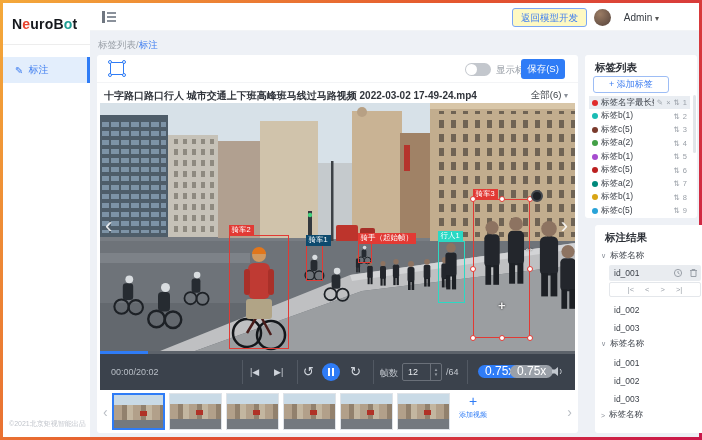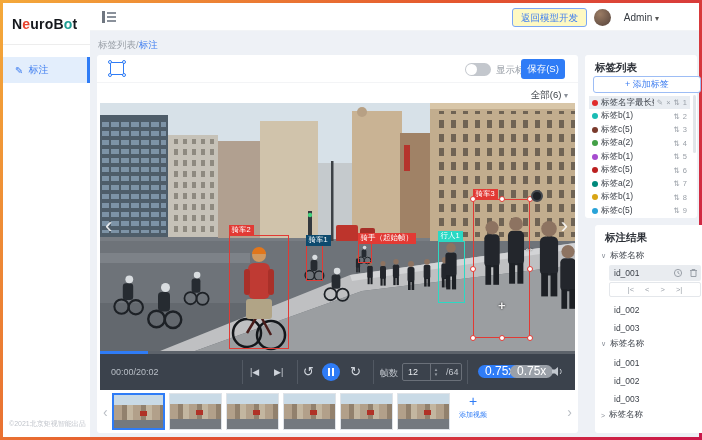--- a/index.html
+++ b/index.html
@@ -53,21 +53,21 @@
   .progress .fill{width:10%;height:100%;background:#2f7cf6;}
   .controls{position:absolute;left:3px;top:299px;width:475px;height:36px;background:#3b424c;}
   .sep{position:absolute;top:6px;width:1px;height:24px;background:#525963;}
   .time{position:absolute;left:11px;top:13px;font-size:9px;color:#b9bfc7;}
   .ctrl{position:absolute;color:#cfd4db;font-size:9px;top:13px;cursor:pointer;}
   .ctrl.big{font-size:13px;top:10px;}
   .pause-btn{position:absolute;left:222px;top:9px;width:18px;height:18px;border-radius:50%;background:#2f7cf6;cursor:pointer;}
   .pause-btn i{position:absolute;top:5px;width:2px;height:8px;background:#fff;}
   .pause-btn .b1{left:6px}.pause-btn .b2{left:10px}
   .frames-label{position:absolute;left:280px;top:13px;font-size:9px;color:#c3c8cf;}
-  .frame-box{position:absolute;left:302px;top:9px;width:60px;height:18px;border:1px solid #6a7079;border-radius:2px;display:flex;}
+  .frame-box{position:absolute;left:302px;top:9px;width:40px;height:18px;border:1px solid #6a7079;border-radius:2px;display:flex;}
   .frame-input{width:27px;height:100%;background:transparent;border:none;color:#e6e9ed;font-size:9px;padding-left:5px;outline:none;}
   .stepper{width:11px;border-left:1px solid #6a7079;display:flex;flex-direction:column;align-items:center;justify-content:center;color:#9aa0a8;font-size:4.5px;line-height:1.2;cursor:pointer;}
   .frame-total{position:absolute;left:346px;top:13px;font-size:9px;color:#c3c8cf;}
   .pill{position:absolute;top:11px;height:13px;line-height:13px;padding:0 7px;border-radius:7px;font-size:12px;cursor:pointer;}
   .pill.blue{left:378px;background:#2f7cf6;color:#fff;}
   .pill.gray{left:410px;background:#9aa0a8;color:#fff;}
   .speaker{position:absolute;left:452px;top:12px;cursor:pointer;}
   
   .strip{position:absolute;left:3px;top:335px;width:475px;height:43px;background:#fff;}
   .strip-chev{position:absolute;top:14px;font-size:14px;color:#b8bdc4;cursor:pointer;}
@@ -78,21 +78,21 @@
     background-image:linear-gradient(#b03227,#b03227),linear-gradient(#c9dae6,#c9dae6),repeating-linear-gradient(90deg,#b2a08a 0 8px,#92816d 8px 13px,#c3b6a0 13px 19px),linear-gradient(#74797f,#74797f);
     background-size:7px 5px,100% 10px,100% 15px,100% 12px;
     background-position:26px 16px,0 0,0 10px,0 24px;background-repeat:no-repeat;}
   .add-tile{position:absolute;left:352px;top:3px;width:42px;height:37px;text-align:center;cursor:pointer;}
   .add-tile .plus{font-size:14px;color:#2f7cf6;line-height:1.2;}
   .add-tile .lbl{font-size:7px;color:#2f7cf6;}
   
   .panel{position:absolute;background:#fff;border-radius:3px;}
   .panel-labels{left:585px;top:55px;width:112px;height:163px;}
   .panel-title{position:absolute;left:10px;top:6px;font-size:10.5px;font-weight:bold;color:#2b2f36;}
-  .add-label-btn{position:absolute;left:8px;top:21px;width:108px;height:17px;border:1px solid #9dbdf5;border-radius:3px;background:#fff;color:#3f7ef0;font-size:9px;cursor:pointer;}
+  .add-label-btn{position:absolute;left:8px;top:21px;width:76px;height:17px;border:1px solid #9dbdf5;border-radius:3px;background:#fff;color:#3f7ef0;font-size:9px;cursor:pointer;}
   .lrow{position:absolute;left:4px;width:101px;height:13px;display:flex;align-items:center;gap:3px;padding:0 3px;font-size:8.5px;color:#3a3f47;cursor:pointer;}
   .lrow.sel{background:#e9edf2;}
   .dot{width:6px;height:6px;border-radius:50%;flex:none;}
   .lname{flex:1;white-space:nowrap;overflow:hidden;}
   .mini-ic{color:#9aa0a8;font-size:7.5px;cursor:pointer;}
   .order{color:#9aa0a8;font-size:7.5px;}
   .scroll-thumb{position:absolute;right:1px;top:40px;width:3px;height:58px;background:#e1e5e9;border-radius:2px;}
   .panel-results{left:585px;top:225px;width:112px;height:208px;margin-left:10px;}
   .trow{position:absolute;left:6px;width:100px;font-size:8.5px;color:#3a3f47;display:flex;align-items:center;gap:4px;cursor:pointer;}
   .trow .caret{color:#8a9099;font-size:7px;}
@@ -154,20 +154,21 @@
           <i class="c4"></i>
       </div>
       <div class="toggle">
           <div class="knob"></div>
         </div>
       <span class="toggle-label">显示标注</span>
       <button class="save-btn">保存(S)</button>
     </div>
 
     <div class="title-row">
+      <div class="vid-title">十字路口路口行人 城市交通上下班高峰班马线过马路视频 2022-03-02 17-49-24.mp4</div>
       <div class="vid-filter">
         <span>全部(6)</span>
         <span class="caret">▾</span>
       </div>
     </div>
 
     <div class="stage">
       <svg class="scene" viewBox="0 0 475 248" preserveAspectRatio="none">
         <defs>
           <pattern id="w1" width="12" height="14" patternUnits="userSpaceOnUse">

